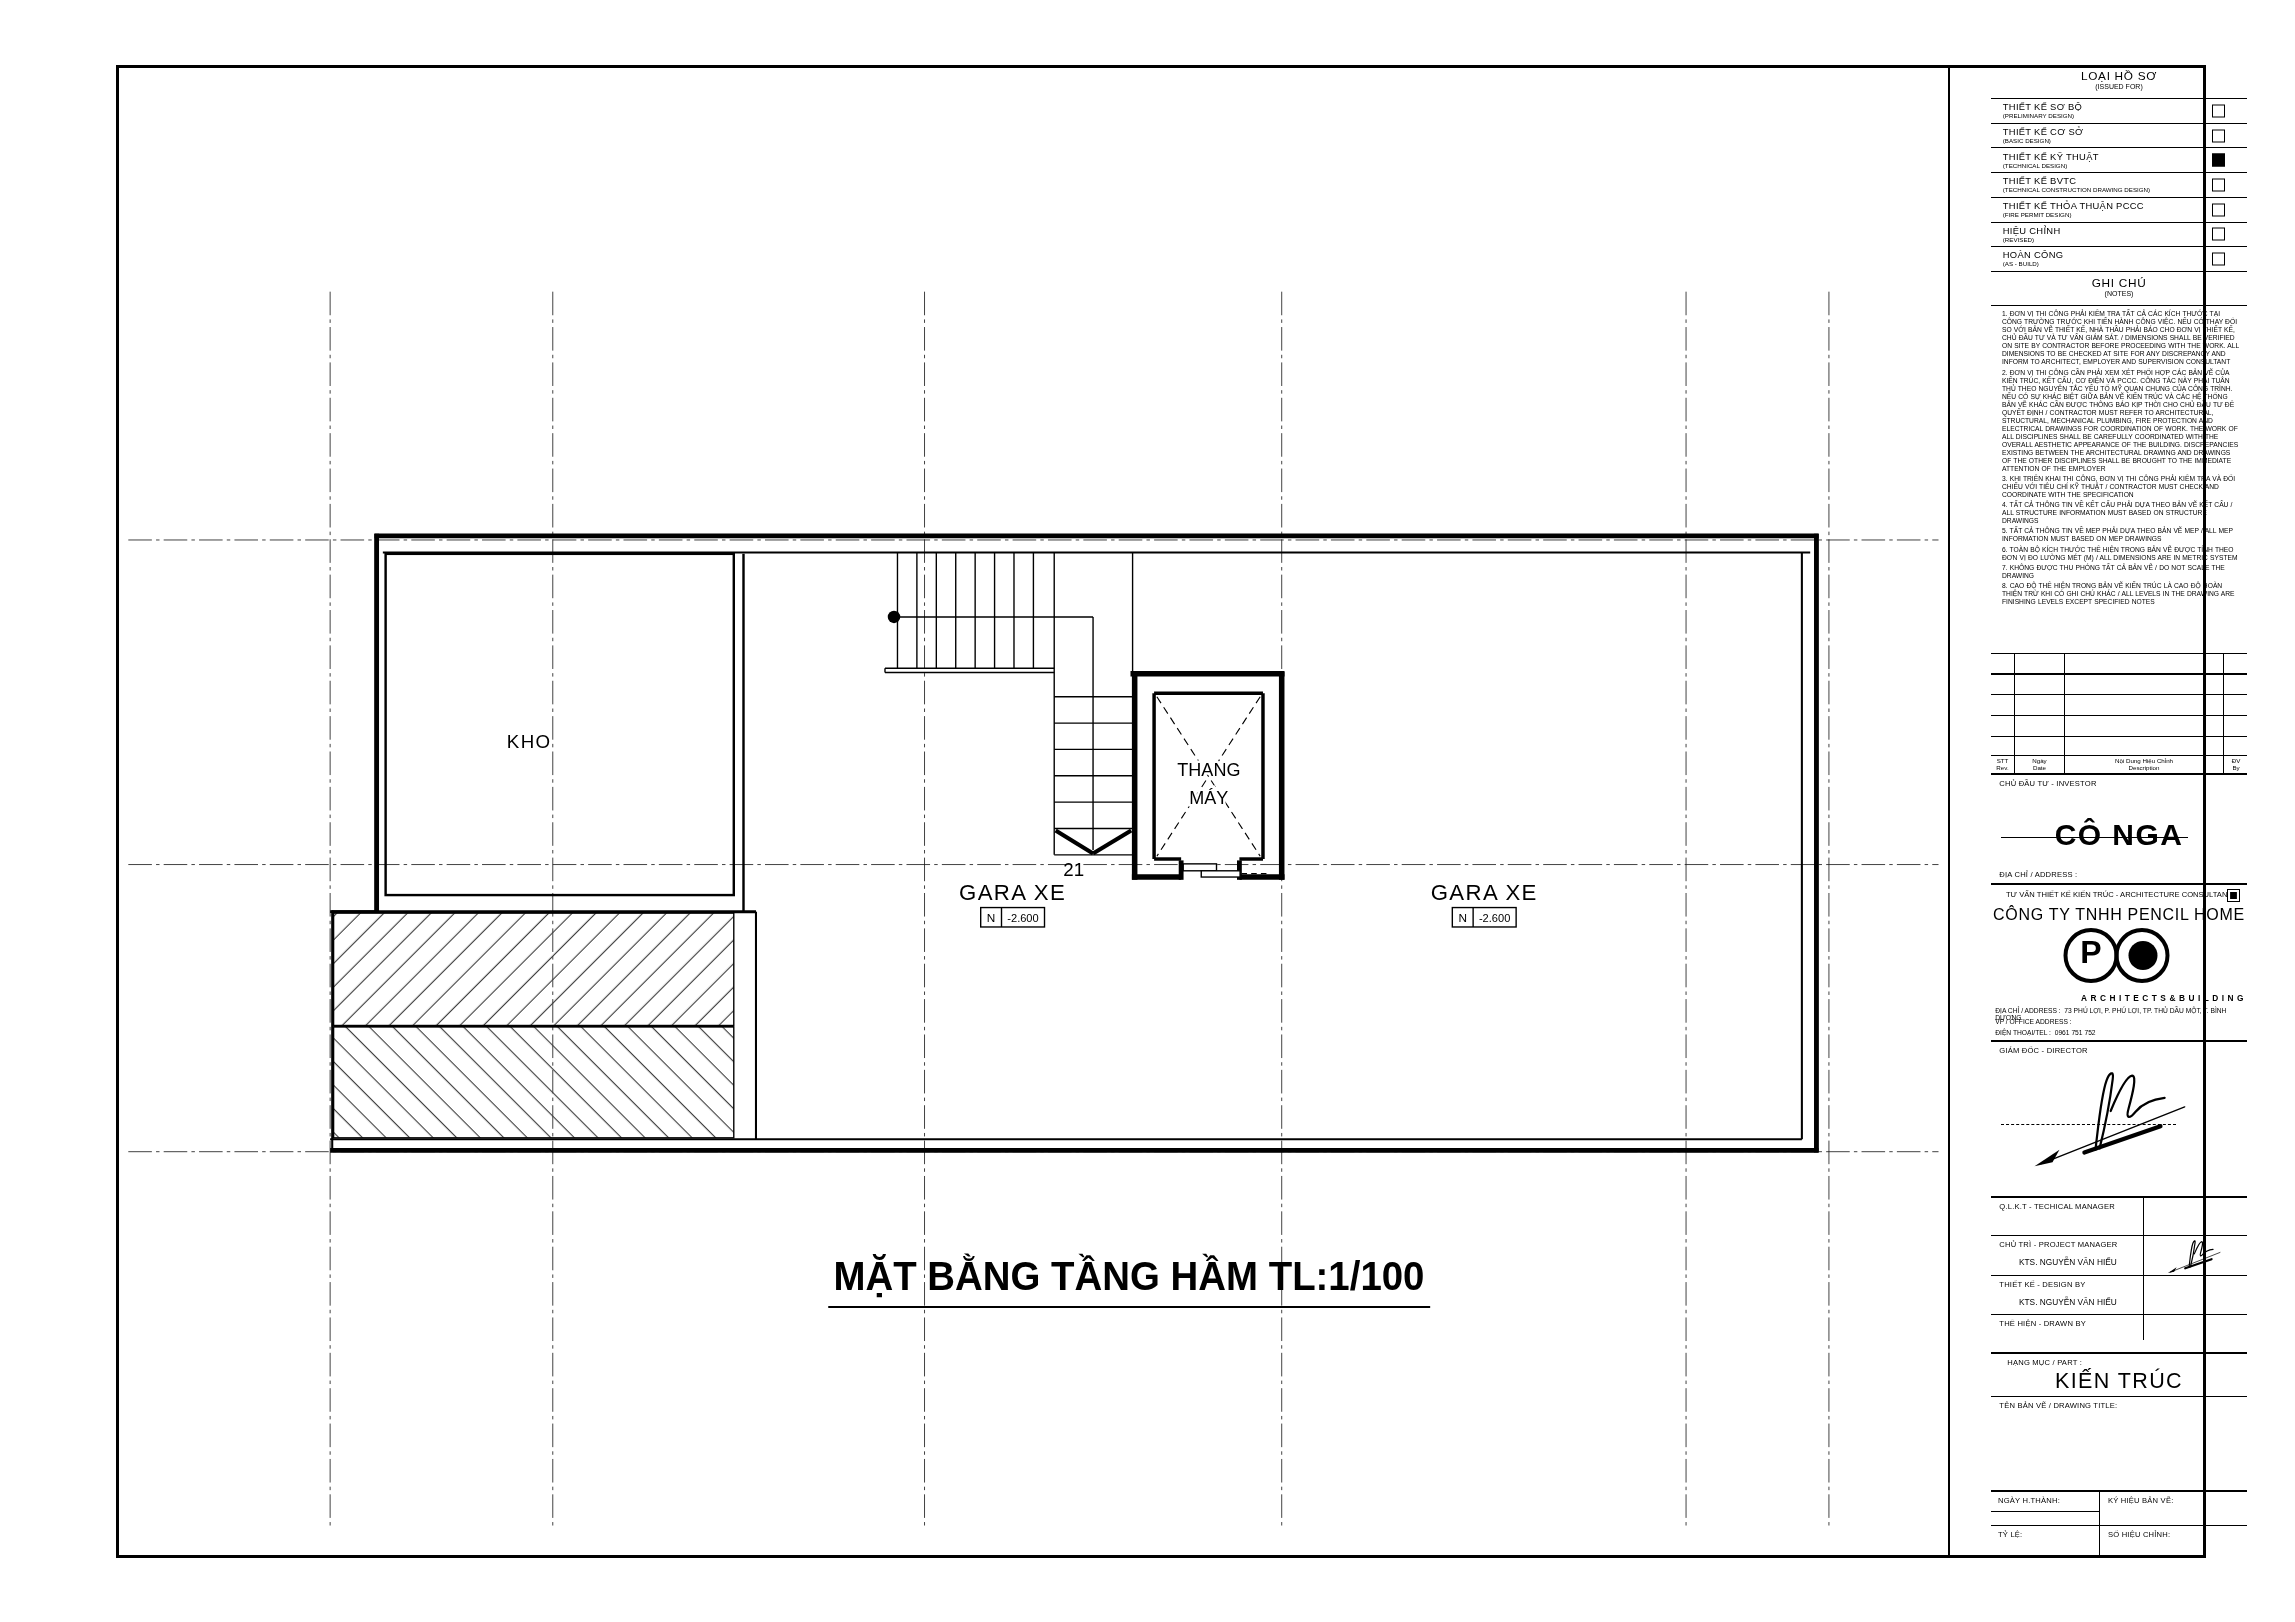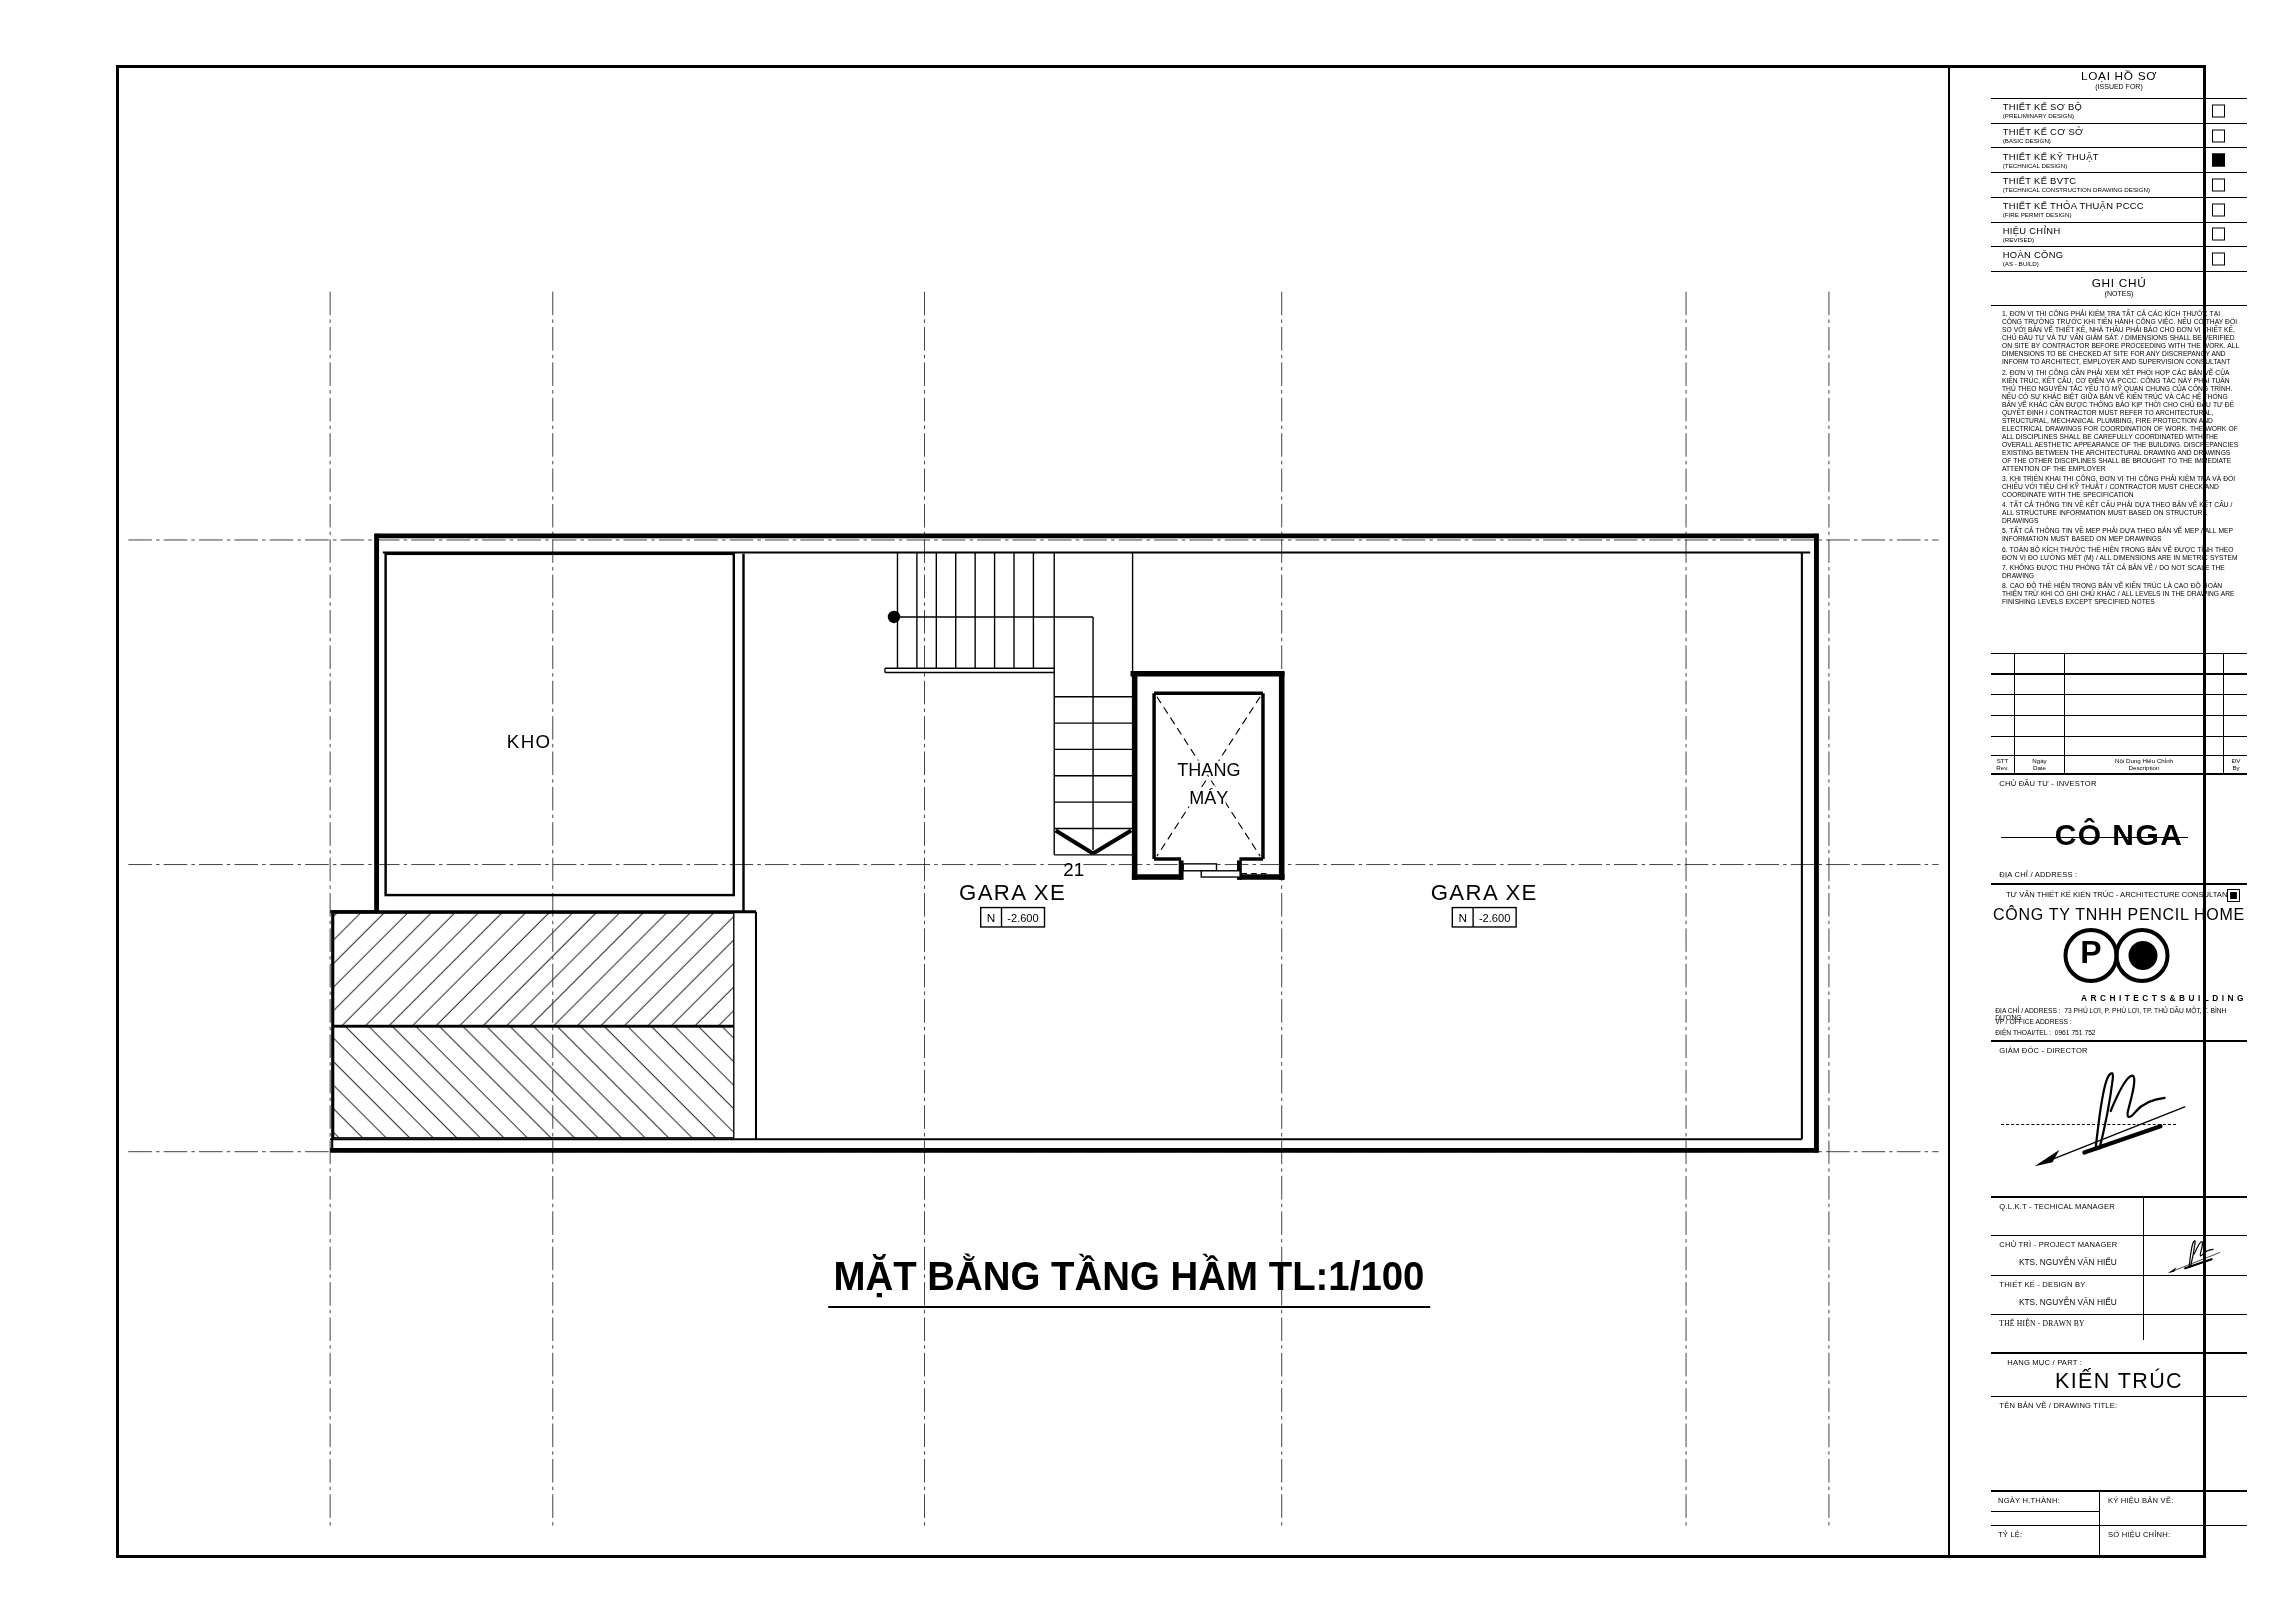--- a/index.html
+++ b/index.html
@@ -351,21 +351,21 @@
         <polygon points="8,142 44,118 34,136" fill="#000"></polygon>
       </svg>
     </div>
 
     <div class="sec bt2" style="top:1210px;height:39px;">
       <div class="split"></div>
       <div class="lbl pad">THIẾT KẾ - DESIGN BY</div>
       <div class="name-ind">KTS. NGUYỄN VĂN HIẾU</div>
     </div>
 
-    <div class="sec bt2" style="top:1249px;height:26px;font-family:Liberation Serif, serif;">
+    <div class="sec bt2" style="top:1249px;height:26px;">
       <div class="split"></div>
       <div class="lbl pad">THỂ HIỆN - DRAWN BY</div>
     </div>
 
     <div class="sec bt3" style="top:1287px;height:44px;padding-left:8px;">
       <div class="lbl pad">HẠNG MỤC / PART :</div>
       <div class="part-val">KIẾN TRÚC</div>
     </div>
 
     <div class="sec bt2" style="top:1331px;height:94px;">

